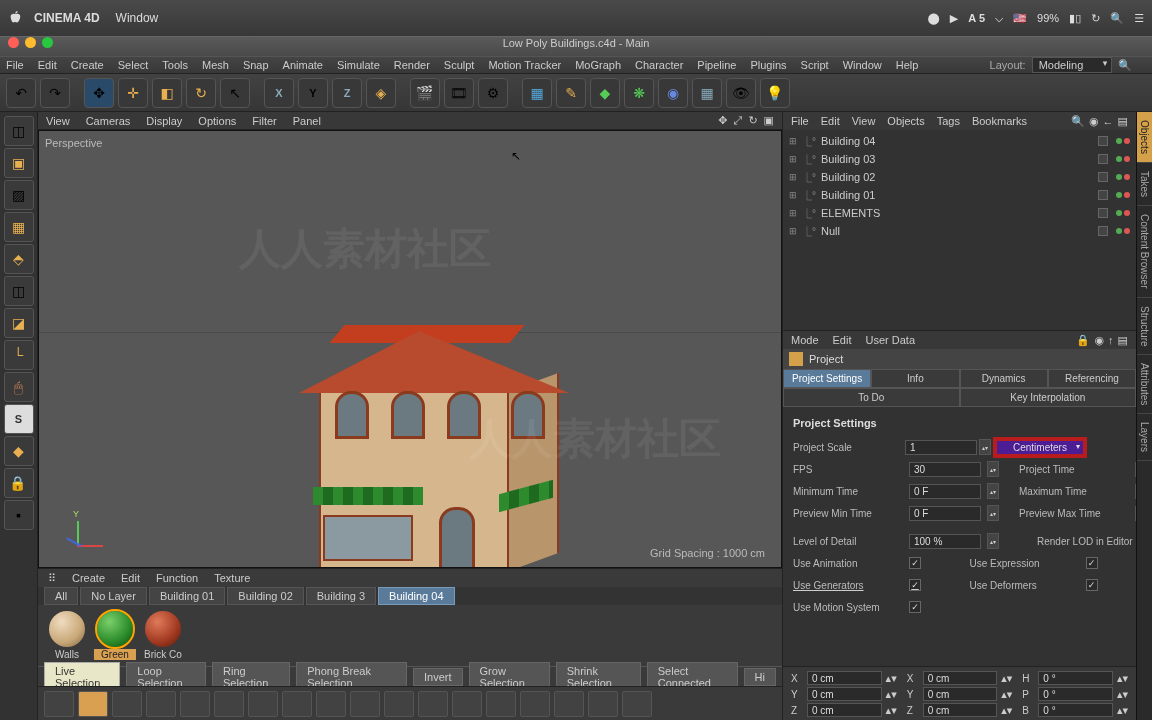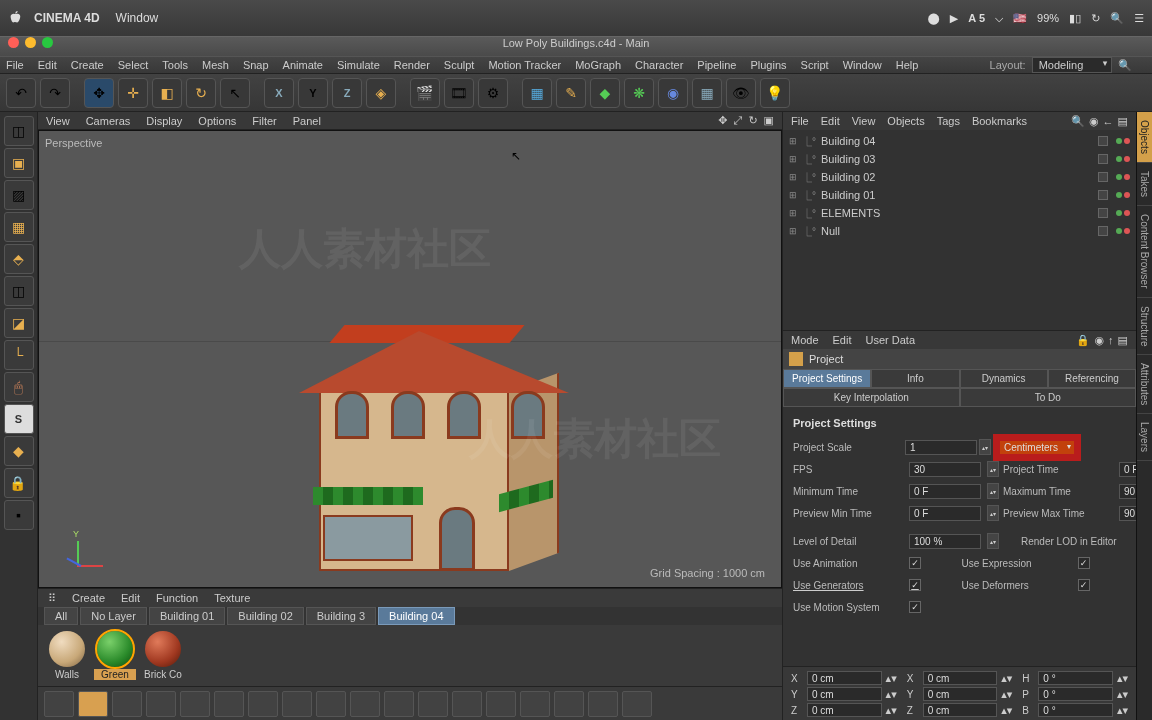--- a/index.html
+++ b/index.html
@@ -101,25 +101,25 @@
 .attr-head .pico { width:14px; height:14px; background:#d4a04a;}
 .attr-tabs { display:flex; flex-wrap:wrap;}
 .attr-tab { flex:1; min-width:80px; text-align:center; padding:3px 4px; background:#3a3a3a; color:#ccc; border:1px solid #555; font-size:10px;}
 .attr-tab.active { background:#5a7a9a; color:#fff;}
 .attr-body { flex:1; overflow:auto; padding:6px 10px; color:#ccc;}
 .attr-section { font-weight:bold; color:#ddd; margin:4px 0 8px;}
 .prop-row { display:flex; align-items:center; height:20px; gap:2px; margin-bottom:2px;}
 .prop-row .plabel { width:110px; color:#bbb; font-size:10px; white-space:nowrap; position:relative;}
 .prop-row .plabel:after { content:""; }
 .prop-row .pinput { width:72px; background:#2a2a2a; border:1px solid #555; color:#ddd; padding:1px 4px; font-size:10px;}
-.prop-row .psel { background:#c2410c; border:7px solid #b91c1c; color:#ddd; padding:1px 16px 1px 4px; font-size:10px; position:relative;}
+.prop-row .psel { background:#4c1d95; border:4px solid #b91c1c; color:#ddd; padding:1px 16px 1px 16px; font-size:10px; position:relative;}
 .prop-row .psel:after{content:"▾"; position:absolute; right:3px; font-size:8px;}
 .prop-row .spinner { width:12px; height:16px; background:#444; border:1px solid #555; display:flex; flex-direction:column; font-size:6px; align-items:center; justify-content:center;}
 .prop-row .chk { width:12px; height:12px; border:1px solid #666; background:#2a2a2a; display:inline-flex; align-items:center; justify-content:center; font-size:9px; color:#ddd;}
-.prop-two { display:flex; gap:4px;}
+.prop-two { display:flex; gap:20px;}
 .prop-two > div { flex:1;}
 .scale-btn { padding:2px 24px; background:#555; border:1px solid #777; color:#ddd; font-size:10px;}
 
 .coord-bar { height:54px; background:#383838; border-top:1px solid #222; padding:4px 8px; color:#ccc;}
 .coord-top { height:18px; display:flex; align-items:center; gap:8px; border-bottom:1px solid #444; margin-bottom:2px;}
 .coord-top .csel { background:#2a2a2a; border:1px solid #555; padding:1px 20px 1px 6px; position:relative; font-size:10px;}
 .coord-top .csel:after{content:"▾";position:absolute;right:4px;font-size:8px;}
 .coord-top .apply { margin-left:auto; padding:1px 12px; background:#555; border:1px solid #666; font-size:10px;}
 .coord-grid { display:grid; grid-template-columns:repeat(3, 1fr); gap:2px 10px;}
 .coord-cell { display:flex; align-items:center; gap:4px;}
@@ -311,20 +311,31 @@
             <div class="ball sel" style="background: radial-gradient(circle at 35% 30%, rgb(122, 208, 106), rgb(42, 138, 42) 60%, rgb(10, 74, 10));"></div>
             <div class="lbl" style="background: rgb(216, 160, 80); color: rgb(34, 34, 34);">Green</div>
           </div>
           <div class="swatch">
             <div class="ball" style="background: radial-gradient(circle at 35% 30%, rgb(224, 122, 90), rgb(160, 56, 32) 60%, rgb(80, 24, 8));"></div>
             <div class="lbl">Brick Co</div>
           </div>
         </div>
     </div>
 
+    <div class="sel-bar" id="sel-bar">
+        <div class="sel-btn active">Live Selection</div>
+        <div class="sel-btn">Loop Selection</div>
+        <div class="sel-btn">Ring Selection</div>
+        <div class="sel-btn">Phong Break Selection</div>
+        <div class="sel-btn">Invert</div>
+        <div class="sel-btn">Grow Selection</div>
+        <div class="sel-btn">Shrink Selection</div>
+        <div class="sel-btn">Select Connected</div>
+        <div class="sel-btn">Hi</div>
+      </div>
 
     <div class="bottom-toolbar">
       <div class="bt-ico"></div>
       <div class="bt-ico" style="background:#d8a050;"></div>
       <div class="bt-ico"></div>
       <div class="bt-ico"></div>
       <div class="bt-ico"></div>
       <div class="bt-ico"></div>
       <div class="bt-ico"></div>
       <div class="bt-ico"></div>
@@ -436,22 +447,22 @@
           <div class="pico"></div>
           <span>Project</span>
         </div>
         <div class="attr-tabs" id="attr-tabs1">
             <div class="attr-tab active">Project Settings</div>
             <div class="attr-tab">Info</div>
             <div class="attr-tab">Dynamics</div>
             <div class="attr-tab">Referencing</div>
           </div>
         <div class="attr-tabs" id="attr-tabs2">
+            <div class="attr-tab">To Do</div>
             <div class="attr-tab">Key Interpolation</div>
-            <div class="attr-tab">To Do</div>
           </div>
         <div class="attr-body">
           <div class="attr-section">Project Settings</div>
           <div class="prop-row">
             <span class="plabel">Project Scale</span>
             <span class="pinput">1</span>
             <span class="spinner">▴▾</span>
             <span class="psel">Centimeters</span>
           </div>
           <div id="prop-rows">

